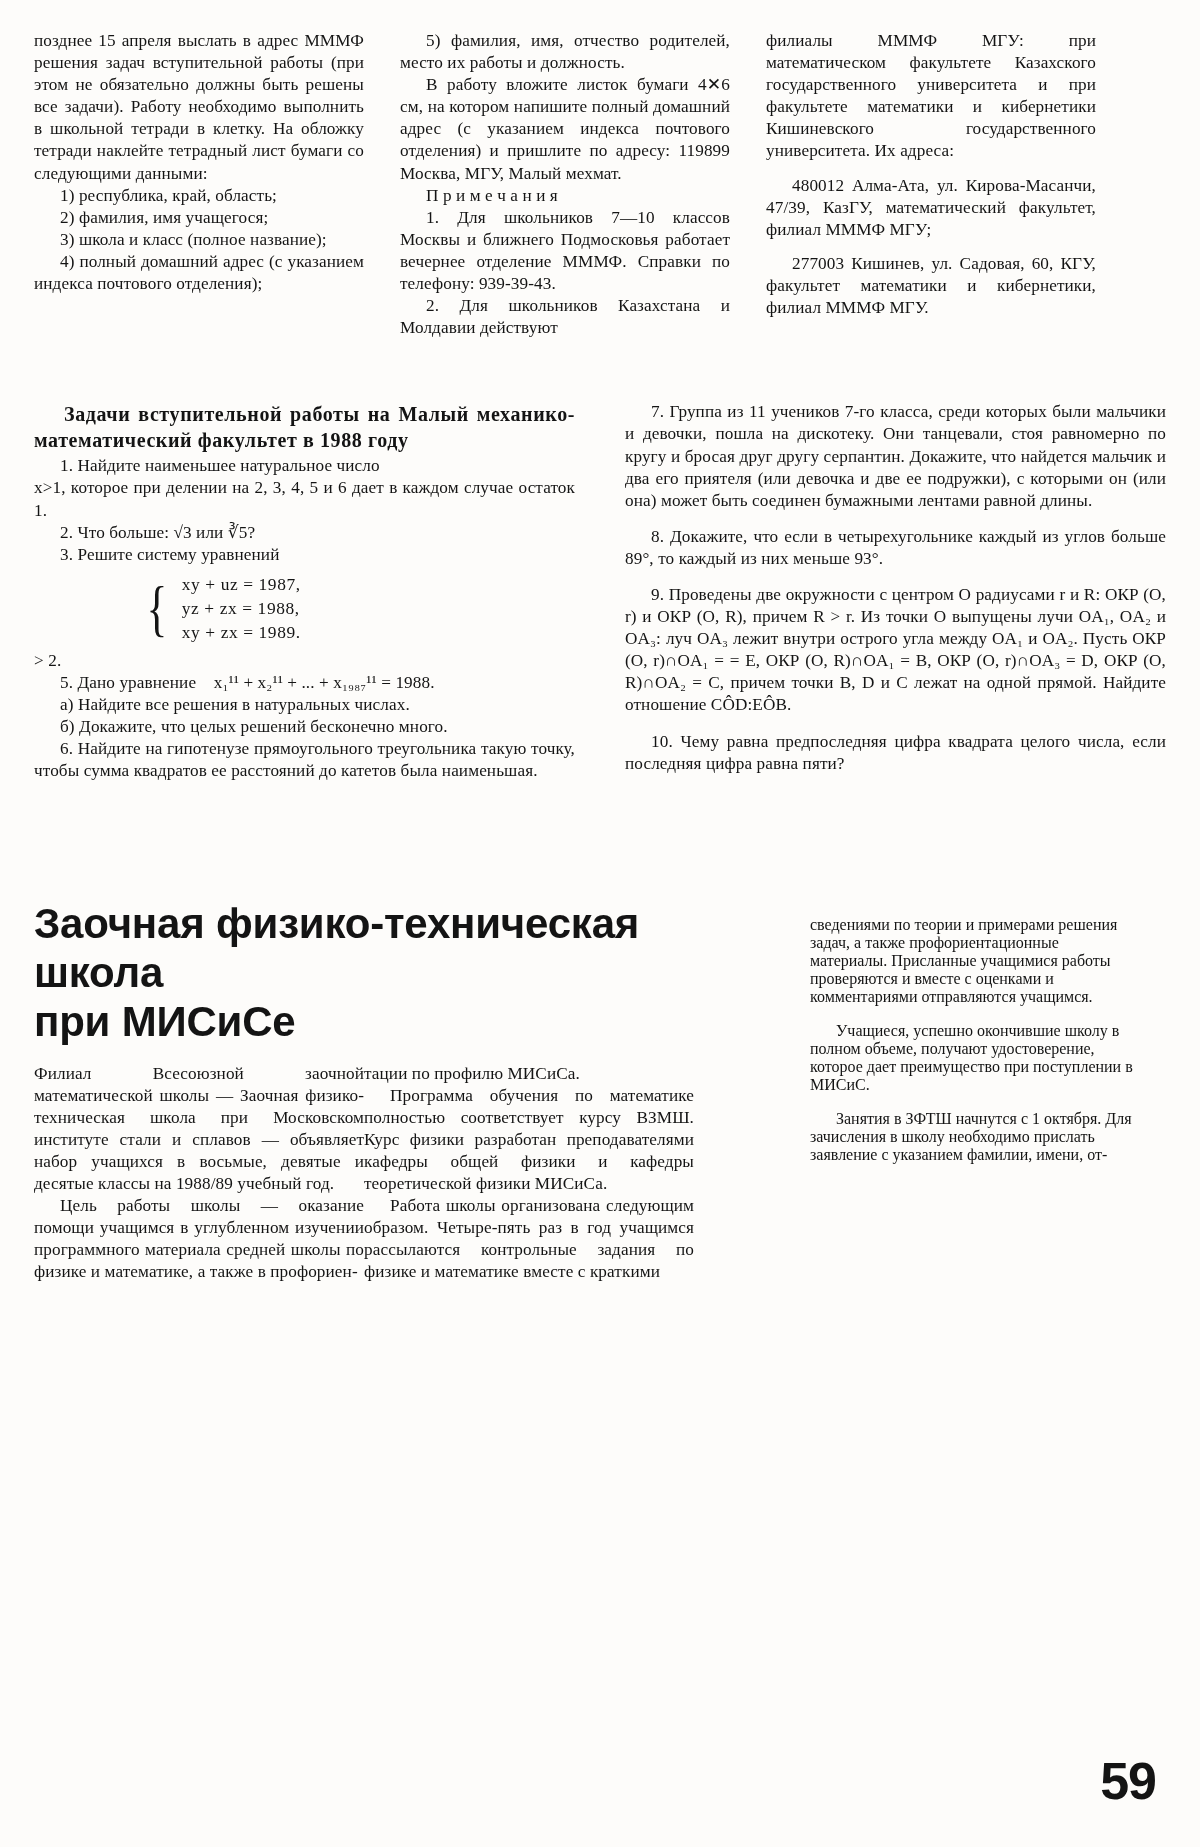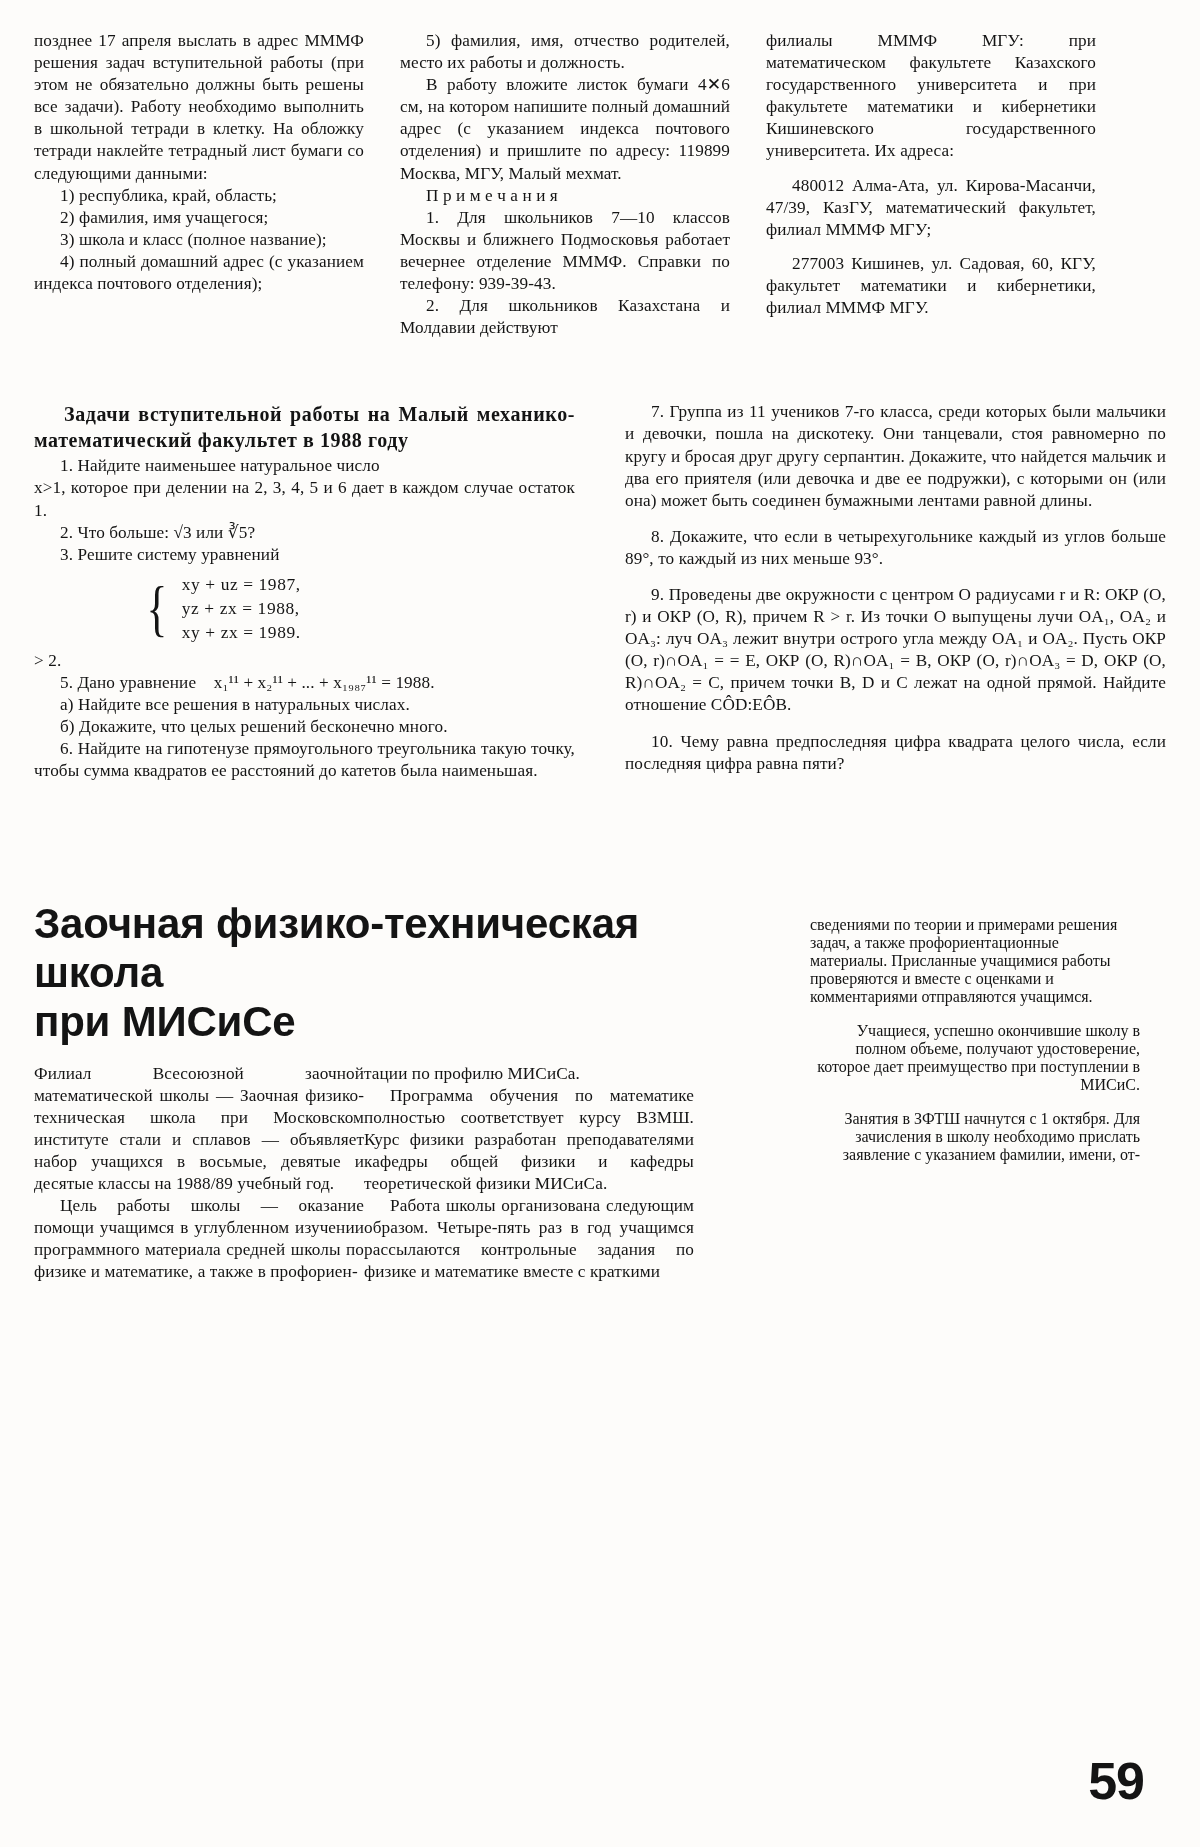--- a/index.html
+++ b/index.html
@@ -30,21 +30,21 @@
   }
 
   
   .col p, .col div.para {
     margin: 0;
     text-align: justify;
     font-size: 17.2px;
     line-height: 1.285;
     letter-spacing: 0.1px;
   }
-  .indent { text-indent: 26px; text-align: right; }
+  .indent { text-indent: 26px; }
   .spaced { letter-spacing: 1.6px; }
 
   
   .top-block {
     display: flex;
     gap: 36px;
     width: 1132px;
   }
   .top-block .col { width: 340px; }
   .top-block .col.c1 { width: 330px; }
@@ -110,37 +110,37 @@
     margin: 0 0 16px 0;
     width: 740px;
   }
   .two-sub {
     display: flex;
   }
   .two-sub .col { width: 330px; }
 
   .page-num {
     position: absolute;
-    right: 56px;
+    right: 44px;
     bottom: 36px;
     font-family: "Liberation Sans", sans-serif;
     font-size: 52px;
     font-weight: bold;
     letter-spacing: -1px;
   }
 </style>
 </head>
 <body>
 
 <div class="page">
   <div class="content">
 
     <div class="top-block">
       <div class="col c1">
-        <p>позднее 17 апреля выслать в адрес МММФ решения задач вступительной работы (при этом не обязательно должны быть решены все задачи). Работу необходимо выполнить в школьной тетради в клетку. На обложку тетради наклейте тетрадный лист бумаги со следующими данными:</p>
+        <p>позднее 15 апреля выслать в адрес МММФ решения задач вступительной работы (при этом не обязательно должны быть решены все задачи). Работу необходимо выполнить в школьной тетради в клетку. На обложку тетради наклейте тетрадный лист бумаги со следующими данными:</p>
         <p class="indent">1) республика, край, область;</p>
         <p class="indent">2) фамилия, имя учащегося;</p>
         <p class="indent">3) школа и класс (полное название);</p>
         <p class="indent">4) полный домашний адрес (с указанием индекса почтового отделения);</p>
       </div>
       <div class="col c2">
         <p class="indent">5) фамилия, имя, отчество родителей, место их работы и должность.</p>
         <p class="indent">В работу вложите листок бумаги 4✕6 см, на котором напишите полный домашний адрес (с указанием индекса почтового отделения) и пришлите по адресу: 119899 Москва, МГУ, Малый мехмат.</p>
         <p class="indent">П р и м е ч а н и я</p>
         <p class="indent">1. Для школьников 7—10 классов Москвы и ближнего Подмосковья работает вечернее отделение МММФ. Справки по телефону: 939-39-43.</p>

